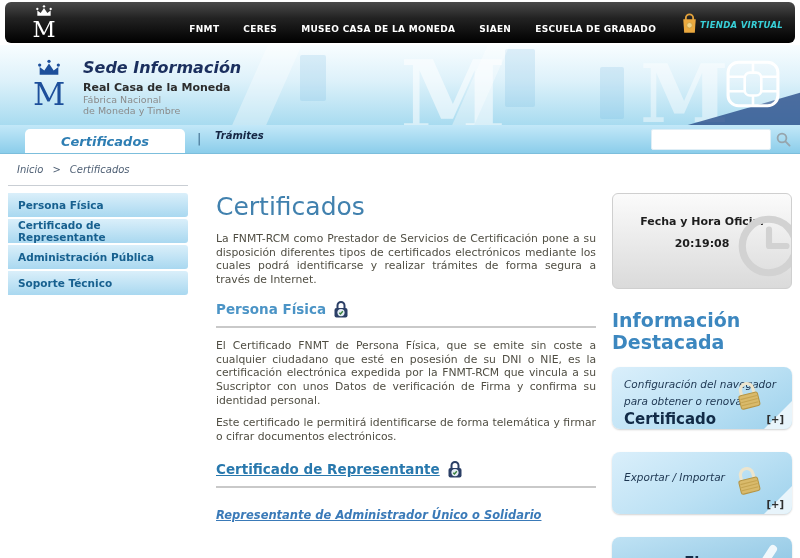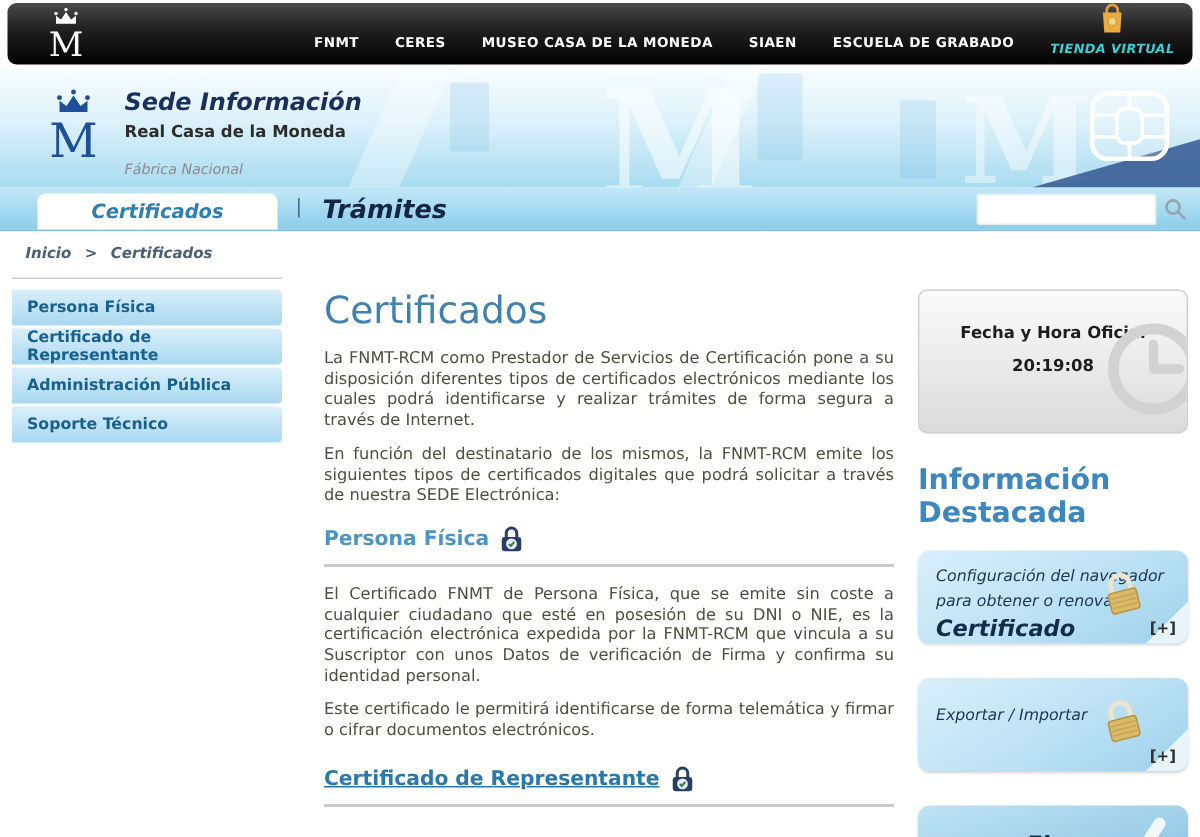--- a/index.html
+++ b/index.html
@@ -19,21 +19,21 @@
   .topbar-logo { margin-left:24px; color:#fff; line-height:0; }
   .topbar-nav {
     margin-left:auto; display:flex; align-items:flex-end; gap:24px;
     padding-right:12px; padding-bottom:9px; height:100%;
   }
   .topbar-link {
     color:#fff; font-size:9px; font-weight:bold; letter-spacing:.3px;
     white-space:nowrap; cursor:pointer; text-decoration:none;
   }
   .tienda {
-    display:flex; flex-direction:column; align-items:center; gap:1px;
+    display:flex; flex-direction:row; align-items:center; gap:1px;
     padding-bottom:0; margin-bottom:-4px; cursor:pointer;
   }
   .tienda-label { color:#38d0d8; font-size:8.5px; font-weight:bold; font-style:italic; letter-spacing:.3px; }
 
   
   .header {
     position:absolute; top:45px; left:0; right:0; height:80px; overflow:hidden;
     background:linear-gradient(180deg,#f8fdff 0%,#ddf1fa 45%,#a8dbf0 100%);
   }
   .wm-m {
@@ -43,51 +43,51 @@
   .wm-rect { position:absolute; background:rgba(90,170,215,.16); border-radius:2px; }
   .wm-streak { position:absolute; background:rgba(255,255,255,.35); transform:skewX(-24deg); }
   .header-wedge {
     position:absolute; right:-18px; bottom:-16px; width:130px; height:34px;
     background:#2a4d8a; opacity:.8; transform:rotate(-16deg);
   }
   .header-brand { position:absolute; left:28px; top:13px; display:flex; gap:13px; }
   .brand-logo { color:#1d4f9b; line-height:0; cursor:pointer; }
   .brand-title { font-size:16px; font-weight:bold; font-style:italic; color:#1b2f5e; }
   .brand-sub { font-size:11px; font-weight:bold; color:#2c2c2c; margin-top:4px; }
-  .brand-line { font-size:9.5px; color:#8b8b8b; margin-top:14px;font-style:italic; }
+  .brand-line { font-size:9.5px; color:#8b8b8b; margin-top:0; }
   .chip { position:absolute; right:20px; top:15px; line-height:0; }
 
   
   .tabbar {
     position:absolute; top:125px; left:0; right:0; height:29px;
     background:linear-gradient(180deg,#c3e8f8 0%,#8bcdea 100%);
     border-bottom:1px solid #7cbedc;
   }
   .tab-active {
     position:absolute; left:25px; bottom:0; width:160px; height:24px;
     background:#fff; border-radius:5px 5px 0 0;
     display:flex; align-items:center; justify-content:center;
     font-style:italic; font-weight:bold; font-size:13px; color:#2e7eb3; cursor:pointer;
   }
   .tab-sep { position:absolute; left:197px; top:6px; font-size:13px; color:#3f6e8f; }
   .tab-other {
     position:absolute; left:215px; top:5px; font-style:italic; font-weight:bold;
-    font-size:17px; color:#152644; cursor:pointer;
+    font-size:10px; color:#152644; cursor:pointer;
   }
   .searchbox {
     position:absolute; right:29px; top:4px; width:120px; height:21px;
     background:#fff; border:1px solid #dfeef6; border-radius:2px;
     font-size:11px; padding:0 5px; outline:none;
   }
   .search-icon { position:absolute; right:9px; top:7px; line-height:0; cursor:pointer; }
 
   
   .breadcrumb {
     position:absolute; top:164px; left:17px; font-size:10px; font-style:italic;
-    color:#4d5e73; display:flex; gap:9px; font-weight:bold;
+    color:#4d5e73; display:flex; gap:9px; font-weight:normal;
   }
   .crumb-link { cursor:pointer; }
 
   
   .sidebar {
     position:absolute; top:185px; left:8px; width:180px;
     border-top:1px solid #c9ced4; padding-top:7px;
     display:flex; flex-direction:column; gap:2px;
   }
   .side-item {
@@ -129,21 +129,21 @@
     position:relative; height:62px; border-radius:8px; margin-bottom:23px;
     background:linear-gradient(150deg,#daeffb 0%,#bce1f4 55%,#9dd1ec 100%);
     padding:9px 0 0 12px; color:#1c3550; overflow:hidden; cursor:pointer;
     box-shadow:0 1px 2px rgba(0,0,0,.18);
   }
   .banner.b3 {
     background:linear-gradient(165deg,#bfe2f4 0%,#99cce7 60%,#84bede 100%);
     padding-top:16px; margin-bottom:0;
   }
   .banner .l-sm { font-size:10.5px; font-style:italic; line-height:1.6; color:#1c3550; }
-  .banner .l-bg { font-size:15px; font-weight:bold; font-style:italic; color:#122b47; }
+  .banner .l-bg { font-size:15px; font-weight:bold; color:#122b47; }
   .banner .plus { position:absolute; right:8px; bottom:4px; font-size:10px; font-weight:bold; color:#2e2e2e; }
   .banner .fold {
     position:absolute; right:-1px; bottom:-1px; width:0; height:0;
     border-left:30px solid transparent; border-bottom:30px solid rgba(255,255,255,.75);
   }
   .banner .b-lock { position:absolute; right:26px; top:10px; line-height:0; }
   .banner .b-sign { position:absolute; right:2px; top:4px; line-height:0; }
 </style>
 </head>
 <body>
@@ -236,21 +236,20 @@
 <div class="sidebar">
   <div class="side-item">Persona Física</div>
   <div class="side-item">Certificado de Representante</div>
   <div class="side-item">Administración Pública</div>
   <div class="side-item">Soporte Técnico</div>
 </div>
 
 <div class="main">
   <h1 class="page-title">Certificados</h1>
   <p>La FNMT-RCM como Prestador de Servicios de Certificación pone a su disposición diferentes tipos de certificados electrónicos mediante los cuales podrá identificarse y realizar trámites de forma segura a través de Internet.</p>
-  <p>En función del destinatario de los mismos, la FNMT-RCM emite los siguientes tipos de certificados digitales que podrá solicitar a través de nuestra SEDE Electrónica:</p>
 
   <div class="sec-row">
     <span class="sec-link1">Persona Física</span>
     <span class="lock">
       <svg width="16" height="19" viewBox="0 0 16 19">
         <path d="M4.5 8 V5.5 a3.5 3.5 0 0 1 7 0 V8" stroke="#2b3f66" stroke-width="2" fill="none"></path>
         <rect x="1.5" y="8" width="13" height="9.5" rx="2" fill="#2b3f66"></rect>
         <circle cx="8" cy="12.6" r="3.6" fill="#e4ecf4"></circle>
         <path d="M6.3 12.7 l1.2 1.3 2.3-2.7" stroke="#38803c" stroke-width="1.4" fill="none"></path>
       </svg>

